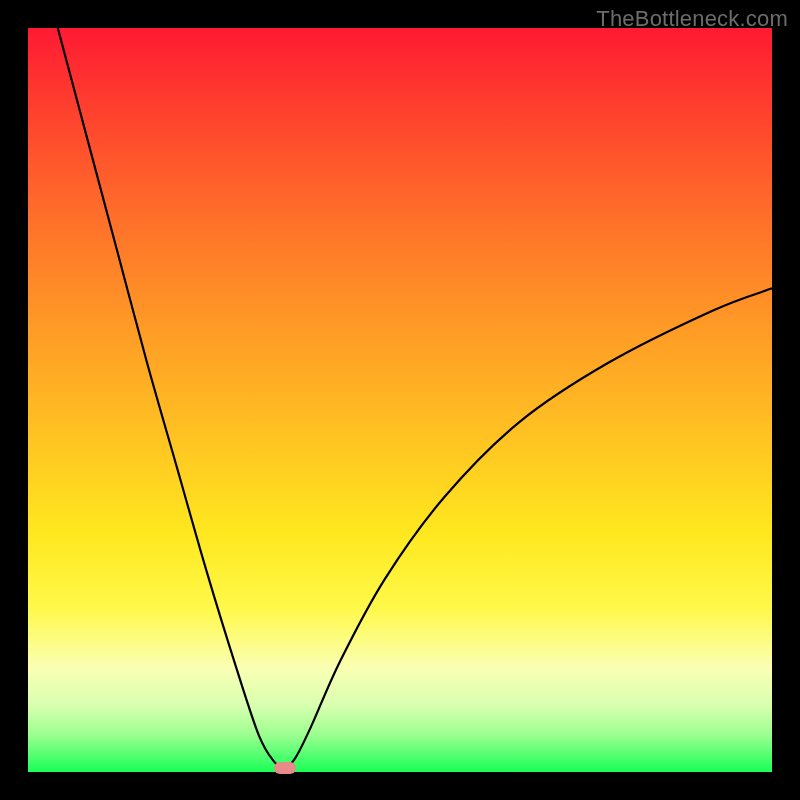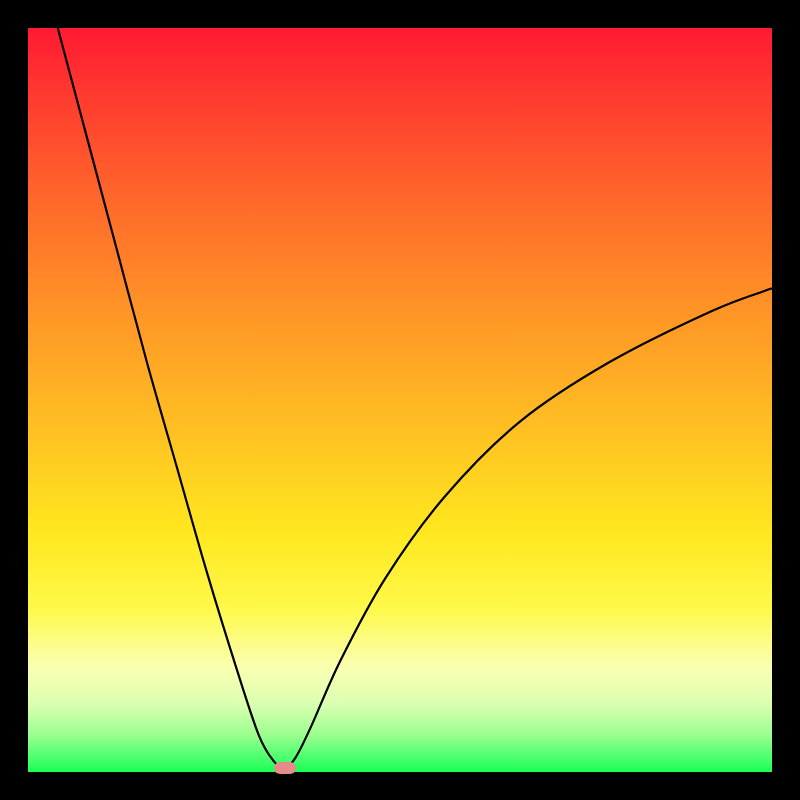--- a/index.html
+++ b/index.html
@@ -52,19 +52,20 @@
     width: 22px;
     height: 12px;
     background: #e88a8a;
     border-radius: 6px;
   }
 </style>
 </head>
 <body>
 
 <div class="container">
+  <div class="watermark">TheBottleneck.com</div>
   <div class="plot-area">
     <svg class="curve" viewBox="0 0 744 744" preserveAspectRatio="none">
       <path id="curve-path" fill="none" stroke="#000" stroke-width="2.2" d="M 29.76 0 C 34.72 18.600000000000005, 49.6 74.4, 59.52 111.60000000000002 C 69.44 148.80000000000004, 79.36 186.00000000000006, 89.28 223.20000000000005 C 99.2 260.40000000000003, 109.12 298.84, 119.04 334.79999999999995 C 128.96 370.75999999999993, 138.88000000000002 404.24, 148.8 438.96000000000004 C 158.72 473.68000000000006, 168.64 509.64, 178.56 543.12 C 188.48000000000002 576.6, 199.64000000000001 612.5600000000001, 208.32000000000002 639.84 C 217.00000000000003 667.12, 224.44 691.3, 230.64 706.8 C 236.83999999999997 722.3, 241.18 727.26, 245.52 732.84 C 249.86 738.4200000000001, 252.96 740.9, 256.68 740.28 C 260.4 739.66, 263.5 735.94, 267.84 729.12 C 272.17999999999995 722.3, 275.28000000000003 715.48, 282.72 699.36 C 290.16 683.24, 300.08 657.2, 312.47999999999996 632.4 C 324.87999999999994 607.5999999999999, 339.76 577.8399999999999, 357.12 550.56 C 374.48 523.28, 394.32000000000005 494.76, 416.64000000000004 468.72 C 438.96000000000004 442.68000000000006, 463.76 416.64, 491.04 394.32 C 518.32 372, 548.08 353.4, 580.32 334.79999999999995 C 612.5600000000001 316.19999999999993, 657.2 295.12, 684.48 282.72 C 711.76 270.32000000000005, 734.08 264.12, 744 260.4"></path>
     </svg>
     <div class="marker" id="min-marker" style="left: 245.68px; top: 734.28px;"></div>
   </div>
 </div>
 
 </body></html>

